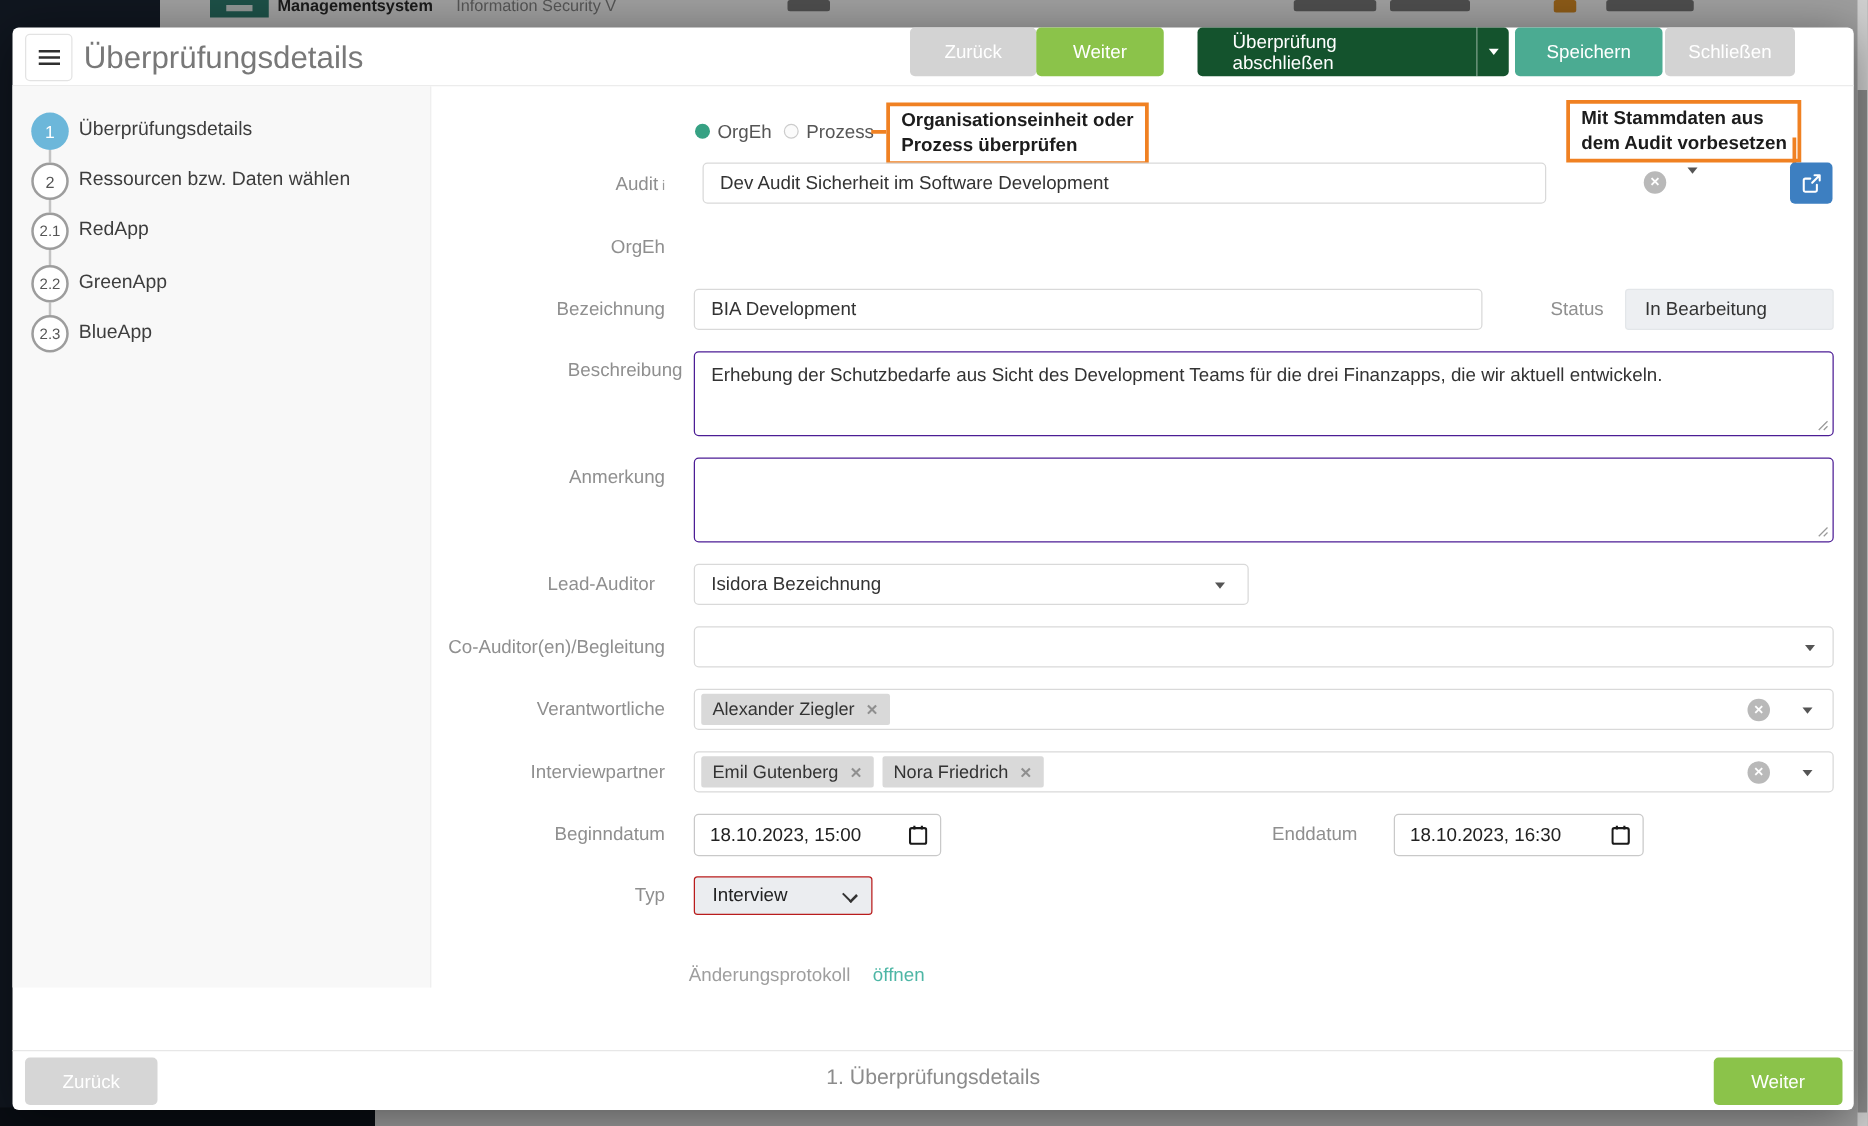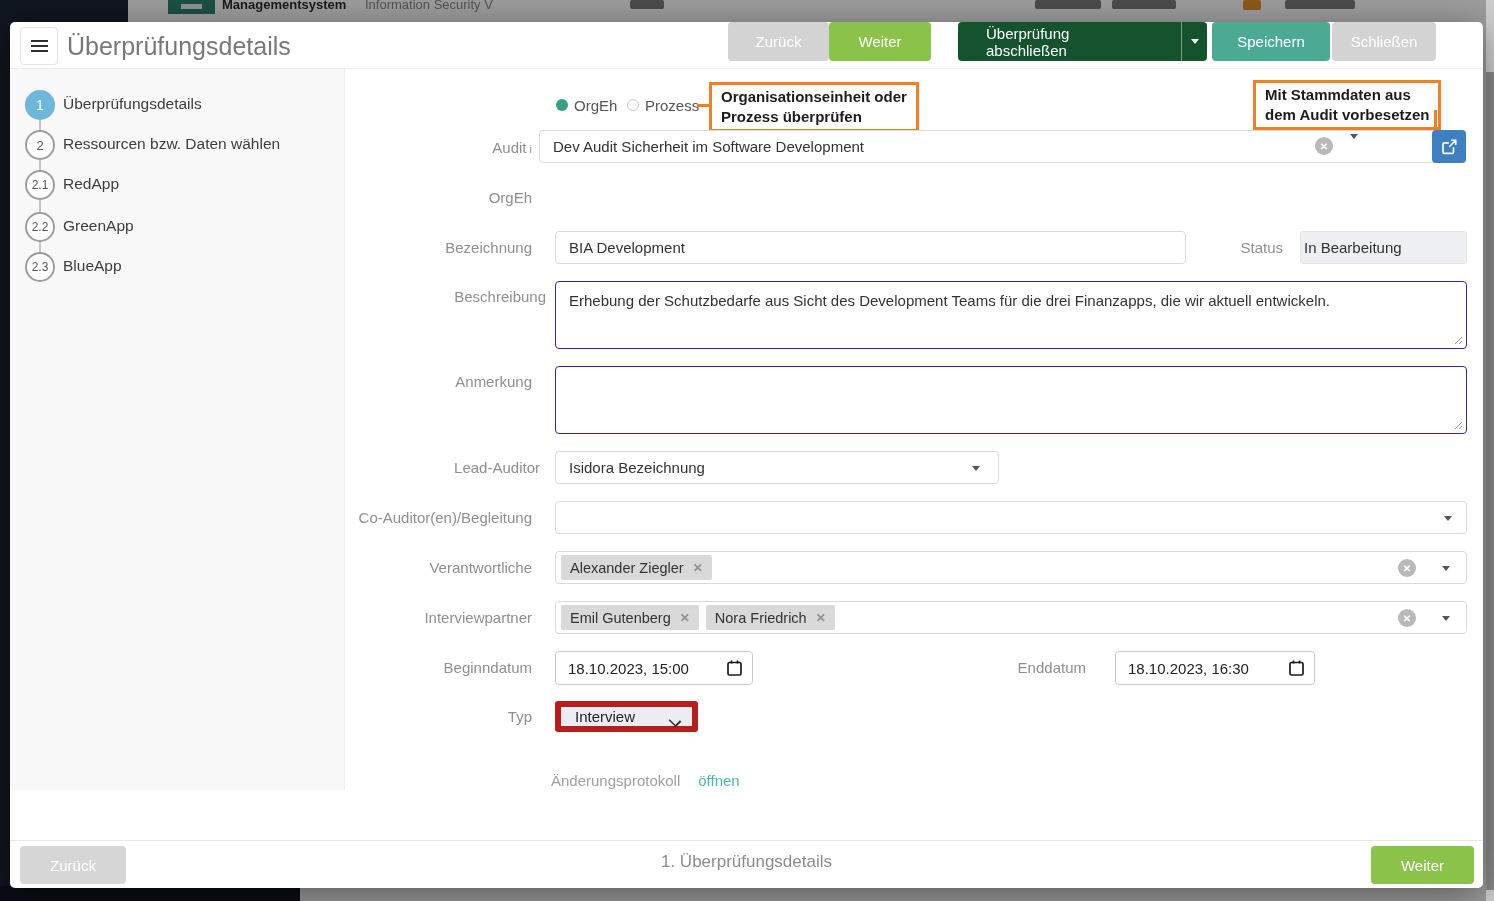--- a/index.html
+++ b/index.html
@@ -64,26 +64,26 @@
   .callout{position:absolute;box-sizing:border-box;border:3px solid #f08122;background:#fff;padding:2px 9px;font-size:15px;font-weight:700;color:#1c1c1c;line-height:20px;white-space:nowrap;}
   .oline{position:absolute;background:#f08122;}
 
   .radio-dot{position:absolute;width:12px;height:12px;border-radius:50%;box-sizing:border-box;cursor:pointer;}
   .radio-on{background:#36a183;}
   .radio-off{background:#fbfbfb;border:1px solid #ccc;}
   .radio-lbl{position:absolute;font-size:15px;color:#555;cursor:pointer;}
 
   .share-btn{position:absolute;left:1422px;top:108px;width:34px;height:33px;background:#3d7fc1;border-radius:4px;display:flex;align-items:center;justify-content:center;cursor:pointer;}
 
-  .status-box{position:absolute;box-sizing:border-box;background:#edeff2;border:1px solid #e3e6e9;border-radius:3px;display:flex;align-items:center;padding:0 3px;font-size:15px;color:#333;}
+  .status-box{position:absolute;box-sizing:border-box;background:#edeff2;border:1px solid #e3e6e9;border-radius:3px;display:flex;align-items:center;padding:0 15px;font-size:15px;color:#333;}
 
   .date-inp{position:absolute;box-sizing:border-box;border:1px solid #c9c9c9;border-radius:4px;display:flex;align-items:center;padding:0 12px;font-size:15px;color:#222;background:#fff;cursor:text;}
   .date-inp svg{position:absolute;right:10px;}
 
-  .typ-sel{position:absolute;box-sizing:border-box;background:#ebedf0;border:6px solid #b91c1c;border-radius:3px;display:flex;align-items:center;padding:0 14px;font-size:15px;color:#222;cursor:pointer;}
+  .typ-sel{position:absolute;box-sizing:border-box;background:#ebedf0;border:1px solid #b91c1c;border-radius:3px;display:flex;align-items:center;padding:0 14px;font-size:15px;color:#222;cursor:pointer;}
   .chev{position:absolute;right:12px;top:9px;width:8px;height:8px;border-right:2px solid #333;border-bottom:2px solid #333;transform:rotate(45deg) scale(1,.8);}
 
   .proto{position:absolute;left:541px;top:750px;font-size:15px;color:#9e9e9e;}
   .proto a{color:#4db6a5;text-decoration:none;margin-left:18px;cursor:pointer;}
 
   
   .ftr-divider{position:absolute;left:0;top:818px;width:100%;height:1px;background:#e7e7e7;}
   .ftr-btn{position:absolute;top:824px;height:38px;border:none;border-radius:4px;color:#fff;font-size:15px;font-family:inherit;cursor:pointer;}
   .ftr-step{position:absolute;top:830px;left:0;width:100%;text-align:center;font-size:17px;color:#8c8c8c;}
 </style>
@@ -175,21 +175,21 @@
 
     <div class="callout" style="left:1243px;top:58px;">
       <div>Mit Stammdaten aus</div>
       <div>dem Audit vorbesetzen</div>
     </div>
     <div class="oline" style="left:1424px;top:88px;width:3px;height:26px;"></div>
 
     <div class="flabel" style="left:332px;top:117px;">
       <span>Audit</span><span style="font-size:11px;color:#9a9a9a;margin-left:3px;">i</span>
     </div>
-    <input class="inp" style="left: 529px; top: 108px; width: 916px; padding-right: 60px;" value="Dev Audit Sicherheit im Software Development">
+    <input class="inp" style="left: 552px; top: 108px; width: 675px; padding-right: 60px;" value="Dev Audit Sicherheit im Software Development">
     <span class="clear-ic" style="left:1305px;top:115px;">✕</span>
     <span class="selbox" style="left:1340px;top:112px;border:none;padding:0;background:transparent;">
         <span class="dcaret" style="position:static;"></span>
       </span>
     <div class="share-btn">
       <svg width="18" height="18" viewBox="0 0 24 24">
         <path d="M18 13v6a1.5 1.5 0 0 1-1.5 1.5h-11A1.5 1.5 0 0 1 4 19V8a1.5 1.5 0 0 1 1.5-1.5H11" fill="none" stroke="#fff" stroke-width="2.2" stroke-linecap="round"></path>
         <path d="M13 11 21 3M15.5 3H21v5.5" fill="none" stroke="#fff" stroke-width="2.2" stroke-linecap="round" stroke-linejoin="round"></path>
       </svg>
     </div>
@@ -210,21 +210,21 @@
     </div>
 
     <div class="flabel" style="left:332px;top:351px;">Anmerkung</div>
     <div class="txtarea" style="left:545px;top:344px;width:912px;height:68px;">
       <span></span>
       <svg class="grip" width="9" height="9">
           <path d="M8 1 1 8M8 5 5 8" stroke="#9a9a9a" stroke-width="1" fill="none"></path>
         </svg>
     </div>
 
-    <div class="flabel" style="left:340px;top:437px;">Lead-Auditor</div>
+    <div class="flabel" style="left:324px;top:437px;">Lead-Auditor</div>
     <div class="selbox" style="left:545px;top:429px;width:444px;height:33px;">
       <span>Isidora Bezeichnung</span>
       <span class="dcaret" style="right:18px;top:14px;"></span>
     </div>
 
     <div class="flabel" style="left:332px;top:487px;">Co-Auditor(en)/Begleitung</div>
     <div class="selbox" style="left:545px;top:479px;width:912px;height:33px;">
       <span></span>
       <span class="dcaret" style="right:14px;top:14px;"></span>
     </div>

